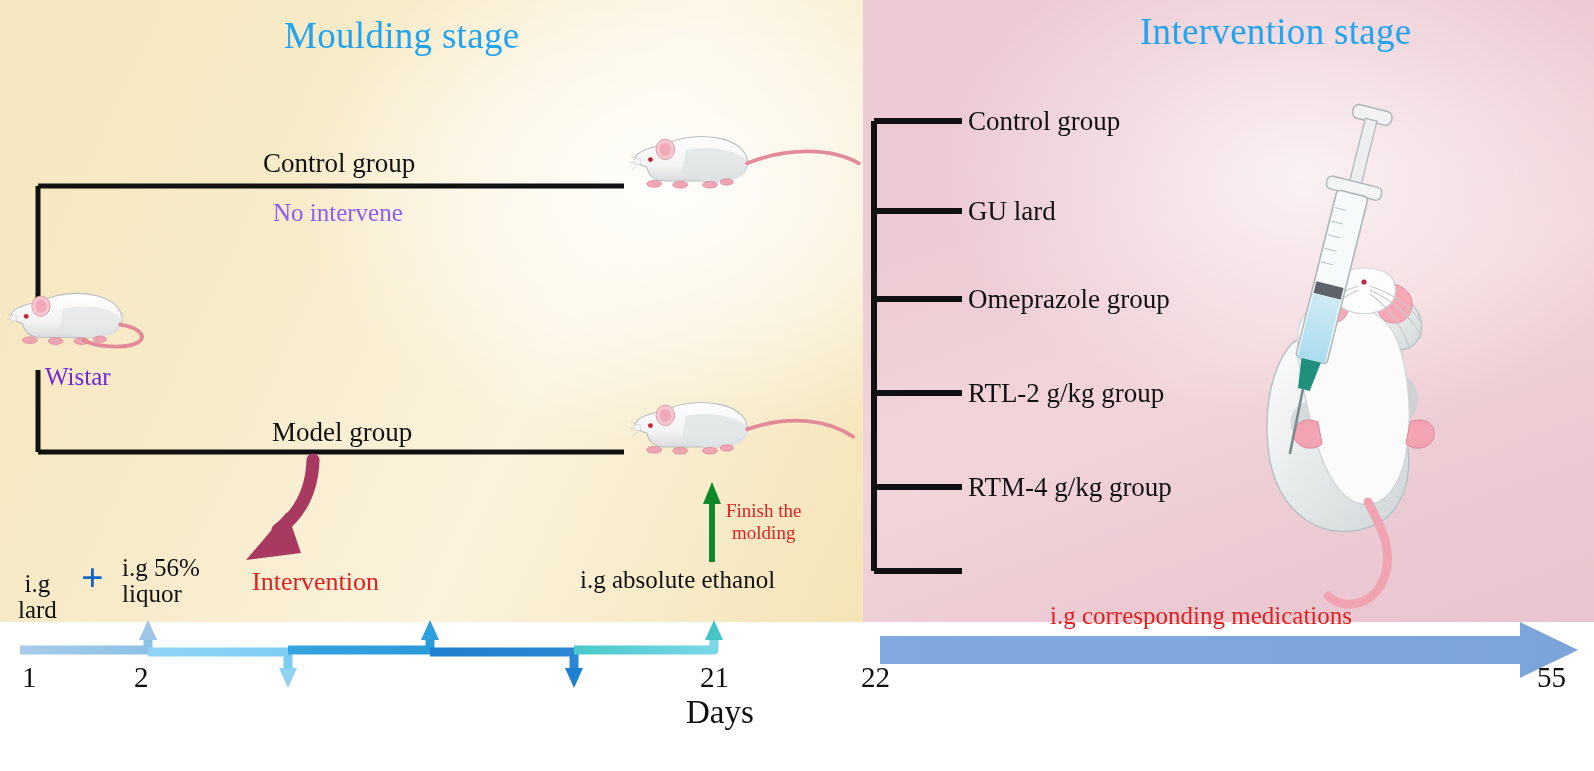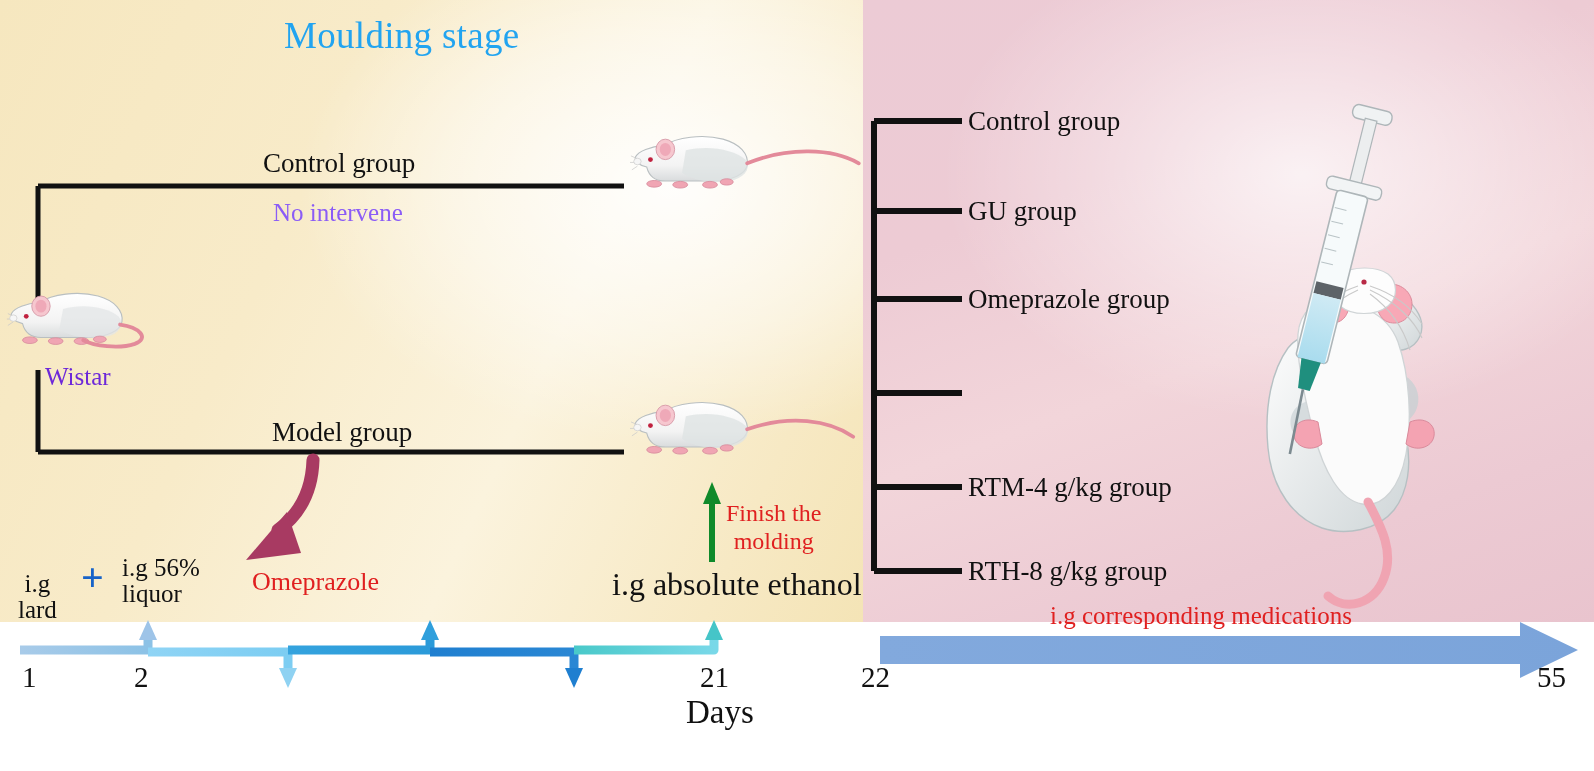--- a/index.html
+++ b/index.html
@@ -31,22 +31,22 @@
   svg.overlay{position:absolute;left:0;top:0;width:1594px;height:771px;overflow:visible;pointer-events:none;}
 
   
   .group-label{position:absolute;left:968px;font-size:27px;color:#111;white-space:nowrap;transform:translateY(-50%);}
 
   
   #ig-lard{left:18px;top:555px;font-size:25px;line-height:1.04em;text-align:center;margin-top:16px;}
   #plus-sign{position:absolute;left:81px;top:558px;font-size:40px;font-weight:bold;color:#1763c8;line-height:1;}
   #ig-liquor{left:122px;top:555px;font-size:25px;line-height:1.04em;}
   #alternately{left:252px;top:567px;font-size:26px;color:#e02020;}
-  #ig-ethanol{left:612px;top:566px;font-size:32px;}
-  #finish-molding{left:726px;top:500px;font-size:24px;color:#e02020;line-height:1.15em;text-align:center;}
+  #ig-ethanol{left:580px;top:566px;font-size:25px;}
+  #finish-molding{left:726px;top:500px;font-size:19px;color:#e02020;line-height:1.15em;text-align:center;}
   #ig-medications{left:1050px;top:602px;font-size:25px;color:#e02020;white-space:nowrap;}
   #wistar{left:45px;top:363px;font-size:25px;color:#6d28d9;}
 
   
   .daynum{position:absolute;font-size:29px;color:#111;}
   #d1{left:22px;top:661px;}
   #d2{left:134px;top:661px;}
   #d21{left:700px;top:661px;}
   #d22{left:861px;top:661px;}
   #d35{left:1537px;top:661px;}
@@ -54,20 +54,21 @@
 </style>
 </head>
 <body>
 
 <div id="fig">
 
   <div class="panel" id="moulding-panel"></div>
   <div class="panel" id="intervention-panel"></div>
 
   <div class="stage-title" id="moulding-title">Moulding stage</div>
+  <div class="stage-title" id="intervention-title">Intervention stage</div>
 
   <svg class="overlay" viewBox="0 0 1594 771">
     <defs>
       <linearGradient id="tlg1" x1="0" y1="0" x2="1" y2="0">
         <stop offset="0%" stop-color="#a8cbe9"></stop>
           <stop offset="100%" stop-color="#8cc2e6"></stop>
       </linearGradient>
       <linearGradient id="tlg2" x1="0" y1="0" x2="1" y2="0">
         <stop offset="0%" stop-color="#8fd4f5"></stop>
           <stop offset="100%" stop-color="#7ccdf2"></stop>
@@ -267,32 +268,32 @@
 
   <div class="lbl" id="ig-lard">
     <span>i.g</span><br>
     <span>lard</span>
   </div>
   <div id="plus-sign">+</div>
   <div class="lbl" id="ig-liquor">
     <span>i.g 56%</span><br>
     <span>liquor</span>
   </div>
-  <div class="lbl" id="alternately">Omeprazole</div>
+  <div class="lbl" id="alternately">Intervention</div>
   <div class="lbl" id="ig-ethanol">i.g absolute ethanol</div>
   <div class="lbl" id="finish-molding">
     <span>Finish the</span><br>
     <span>molding</span>
   </div>
 
   <div class="group-label" style="top:121px;">Control group</div>
-  <div class="group-label" style="top:211px;">GU group</div>
+  <div class="group-label" style="top:211px;">GU lard</div>
   <div class="group-label" style="top:299px;">Omeprazole group</div>
+  <div class="group-label" style="top:393px;">RTL-2 g/kg group</div>
   <div class="group-label" style="top:487px;">RTM-4 g/kg group</div>
-  <div class="group-label" style="top:571px;">RTH-8 g/kg group</div>
 
   <div class="lbl" id="ig-medications">i.g corresponding medications</div>
 
   <div class="daynum" id="d1">1</div>
   <div class="daynum" id="d2">2</div>
   <div class="daynum" id="d21">21</div>
   <div class="daynum" id="d22">22</div>
   <div class="daynum" id="d35">55</div>
   <div id="days-label">Days</div>
 

